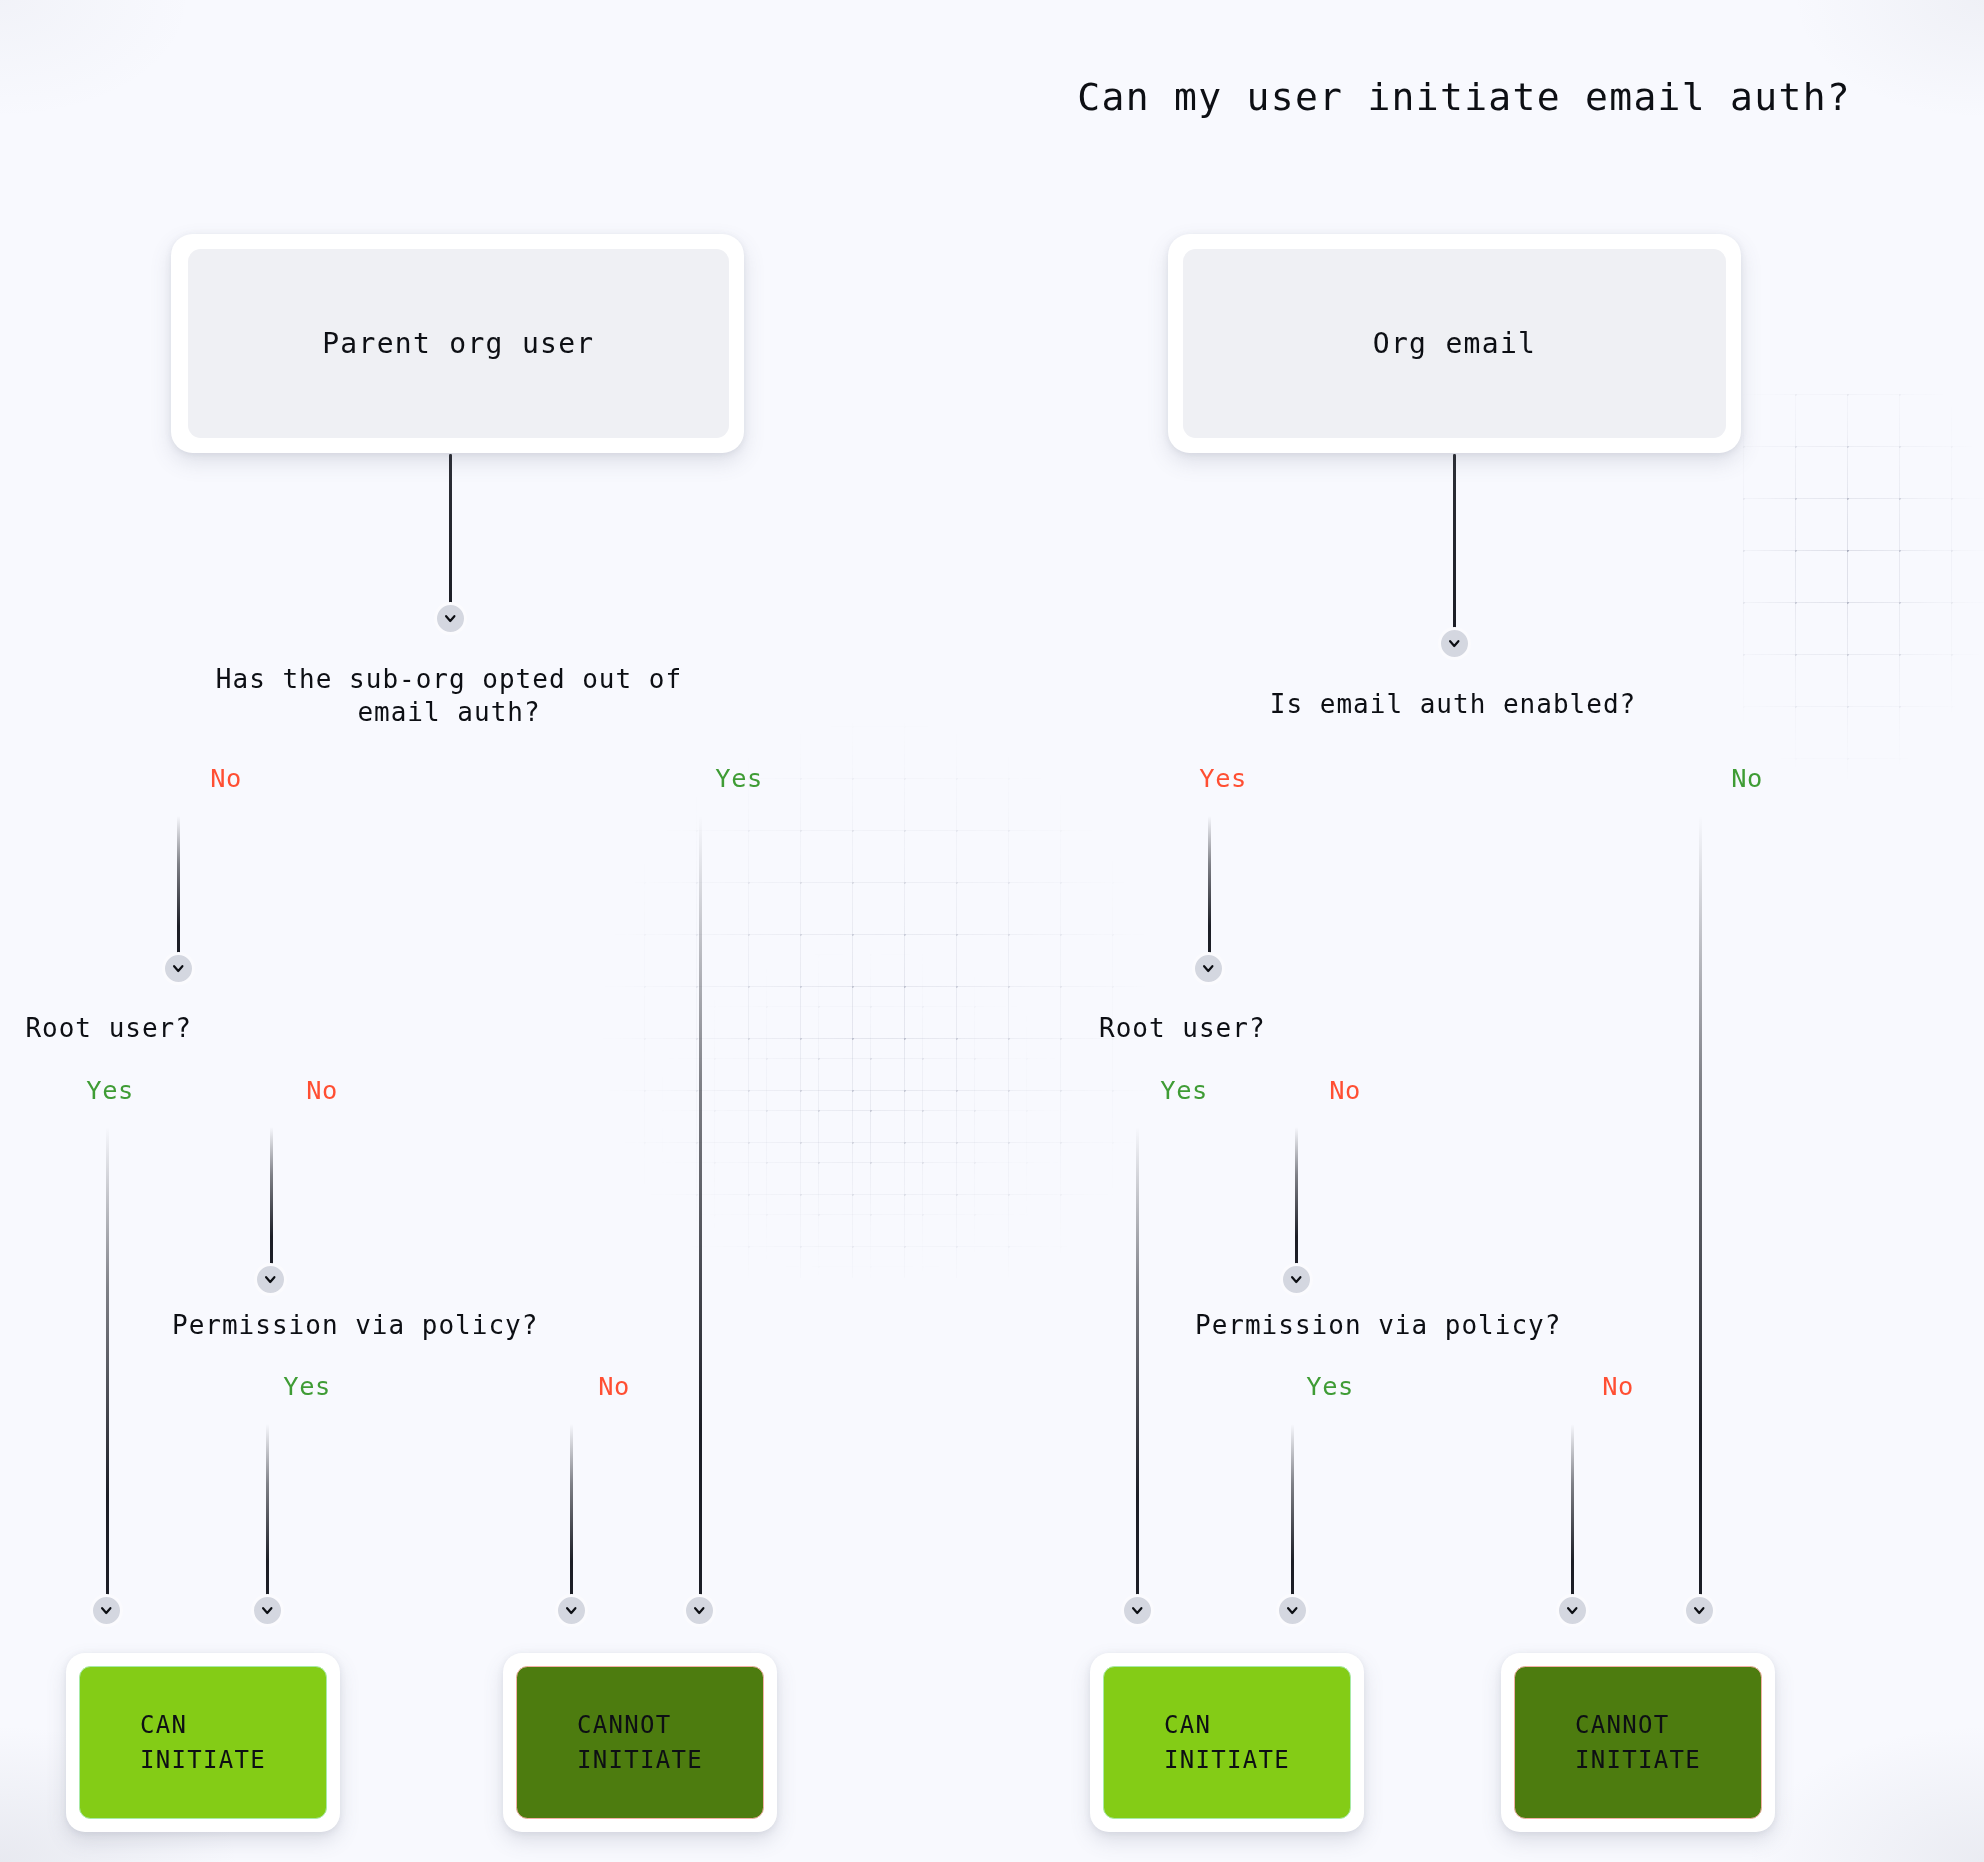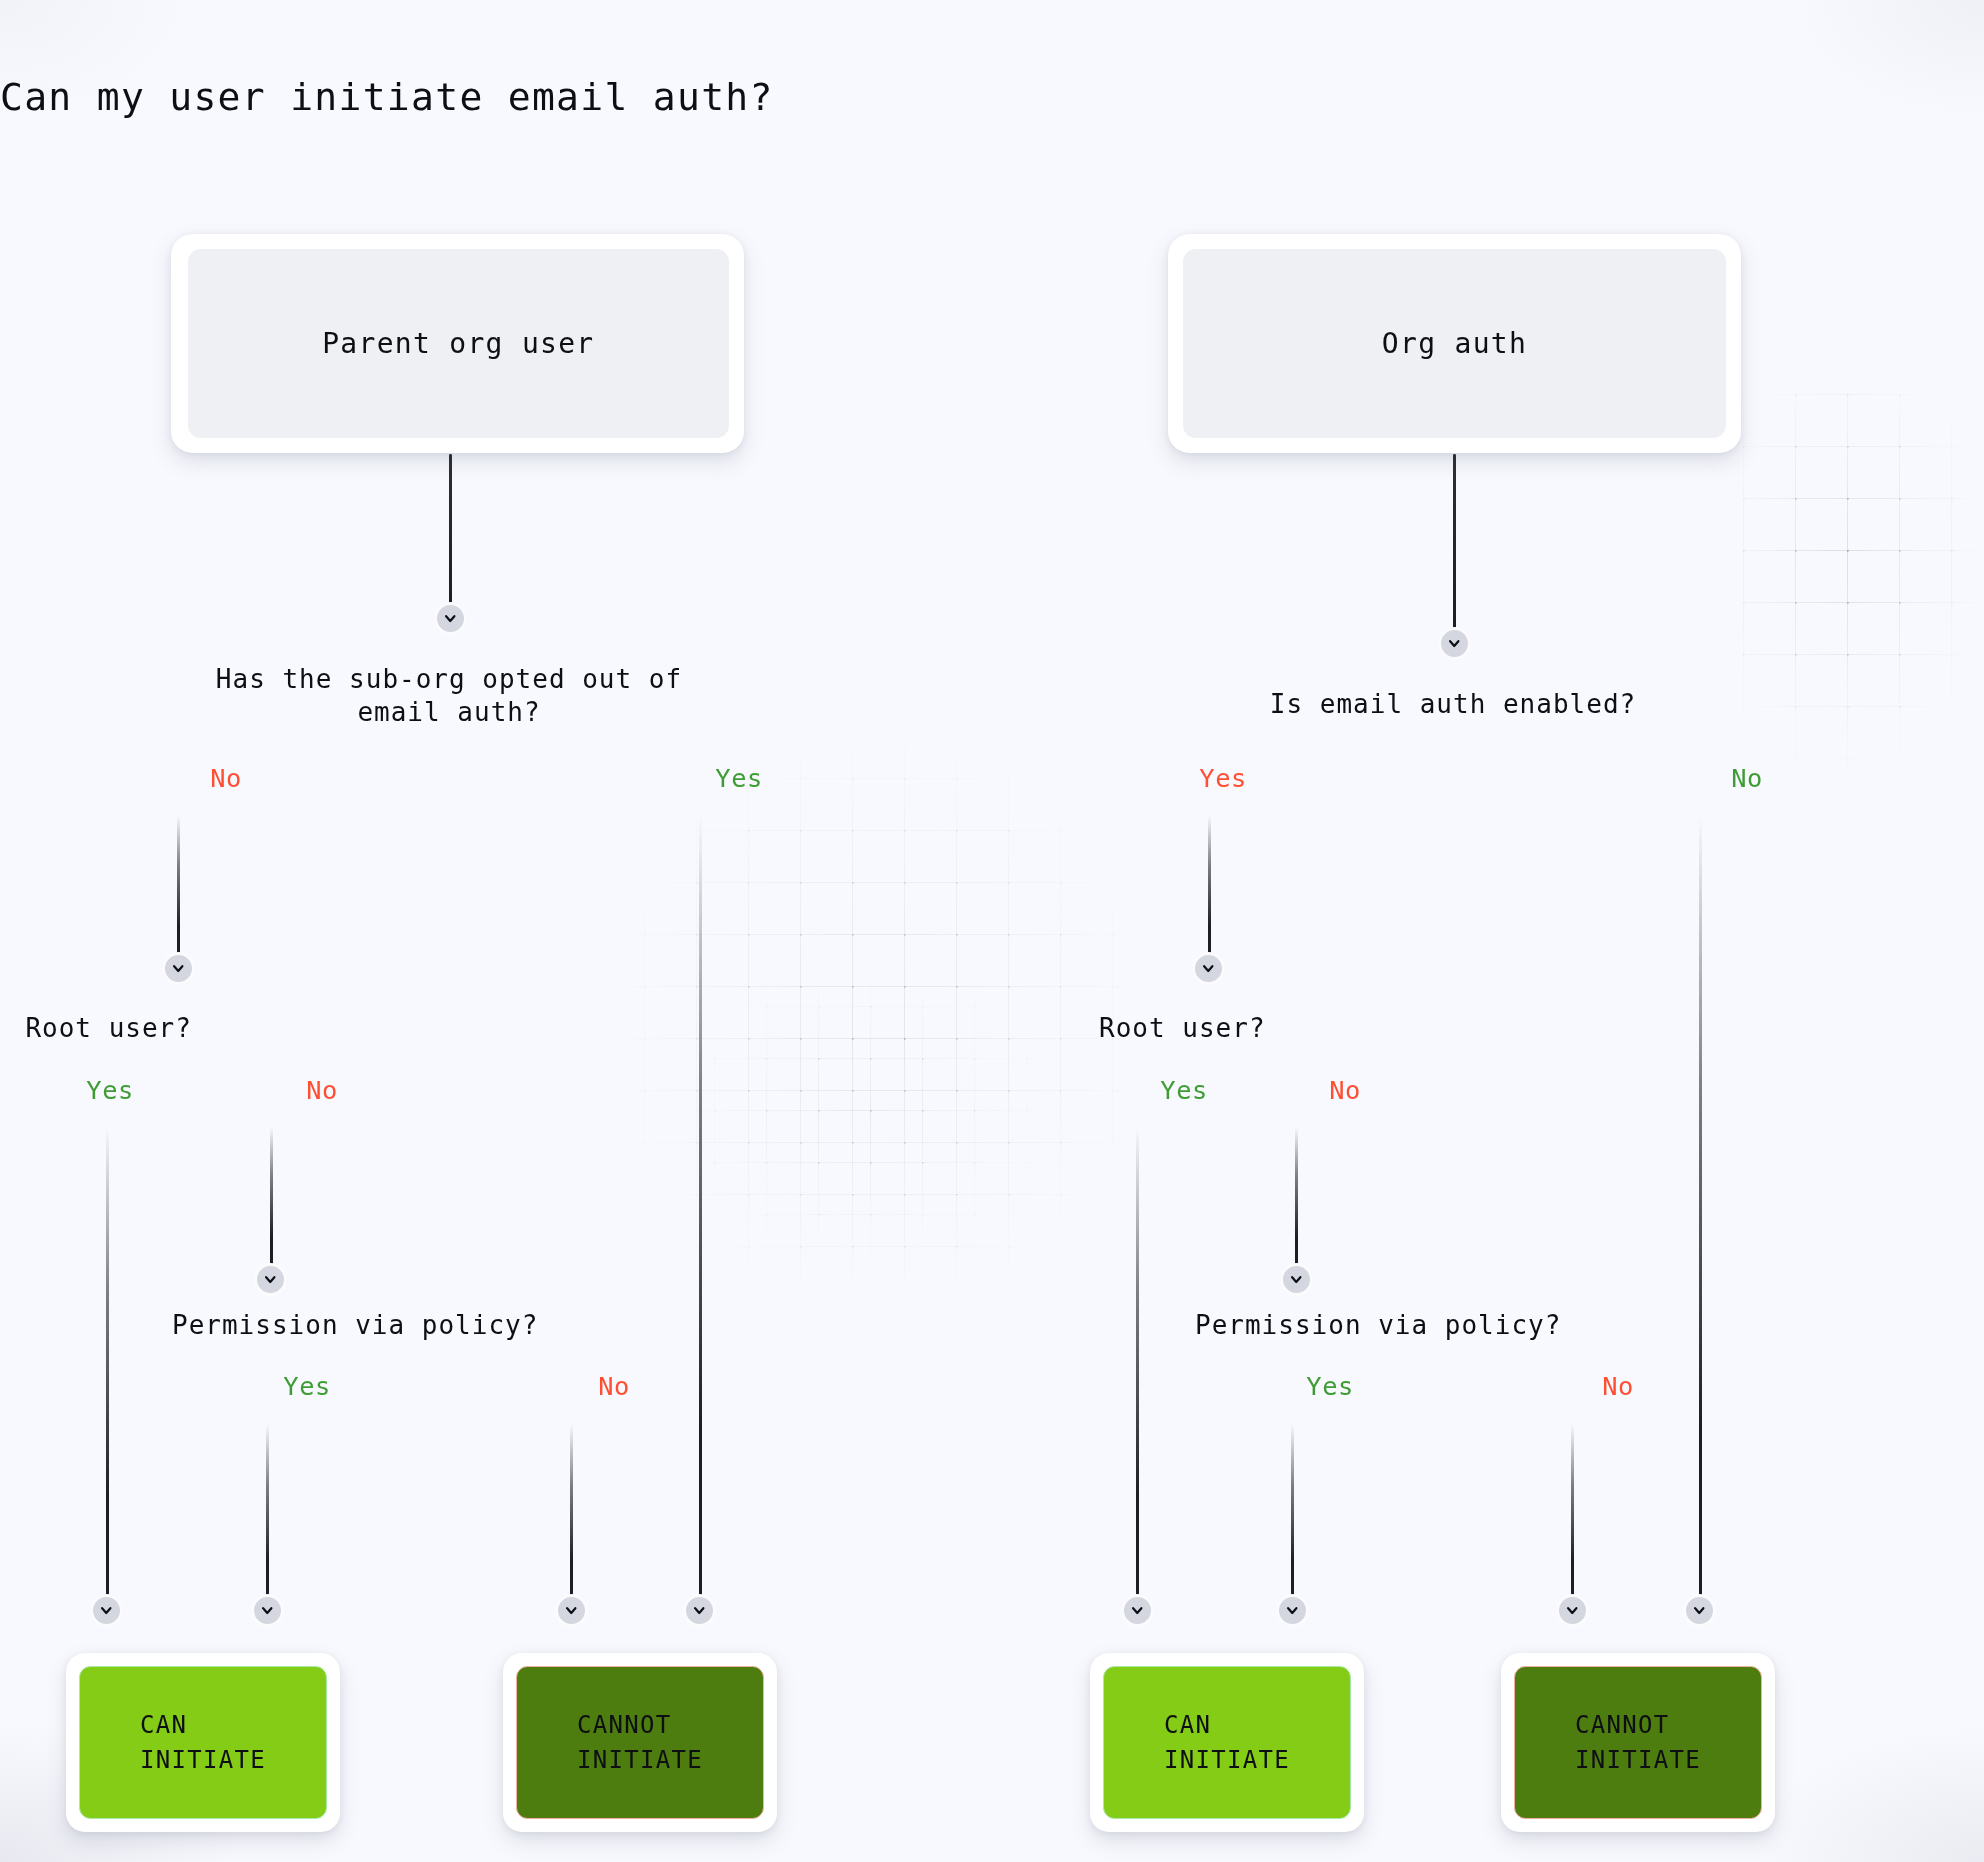--- a/index.html
+++ b/index.html
@@ -57,21 +57,21 @@
       radial-gradient(ellipse 331px 191px at 0% 100%,   rgba(120,125,145,0.13), transparent 72%),
       radial-gradient(ellipse 331px 191px at 100% 100%, rgba(120,125,145,0.11), transparent 72%),
       radial-gradient(ellipse 267px 165px at 100% 0%,   rgba(120,125,145,0.07), transparent 72%),
       radial-gradient(ellipse 267px 165px at 0% 0%,     rgba(120,125,145,0.05), transparent 72%);
   }
 
   
   .page-title {
     position: absolute;
     top: 75px; left: 0; width: 1851px;
-    text-align: left;
+    text-align: right;
     font-size: 38px;
     font-weight: 400;
     letter-spacing: 1.3px;
     color: #0d0f14;
     white-space: pre;
   }
 
   
   .node-card {
     position: absolute;
@@ -243,21 +243,21 @@
   <div class="term-inner can">CAN
 INITIATE</div>
 </div>
 
 <div class="term-card" style="left:503px; top:1653px; width:274px; height:179px;">
   <div class="term-inner cannot">CANNOT
 INITIATE</div>
 </div>
 
 <div class="node-card" style="left:1168px; top:234px; width:573px; height:219px;">
-  <div class="node-inner">Org auth</div>
+  <div class="node-inner">Org email</div>
 </div>
 
 <div class="conn solid" style="left:1453px; top:454px; height:178px;"></div>
 <div class="chev" style="left:1438px; top:627px;">
   <svg width="16.5" height="16.5" viewBox="0 0 24 24" fill="none" stroke="#0d0f14" stroke-width="3.2" stroke-linecap="round" stroke-linejoin="round">
       <polyline points="6 9 12 16 18 9"></polyline>
     </svg>
 </div>
 
 <div class="question" style="left:1103px; top:688px; width:700px;">Is email auth enabled?</div>

